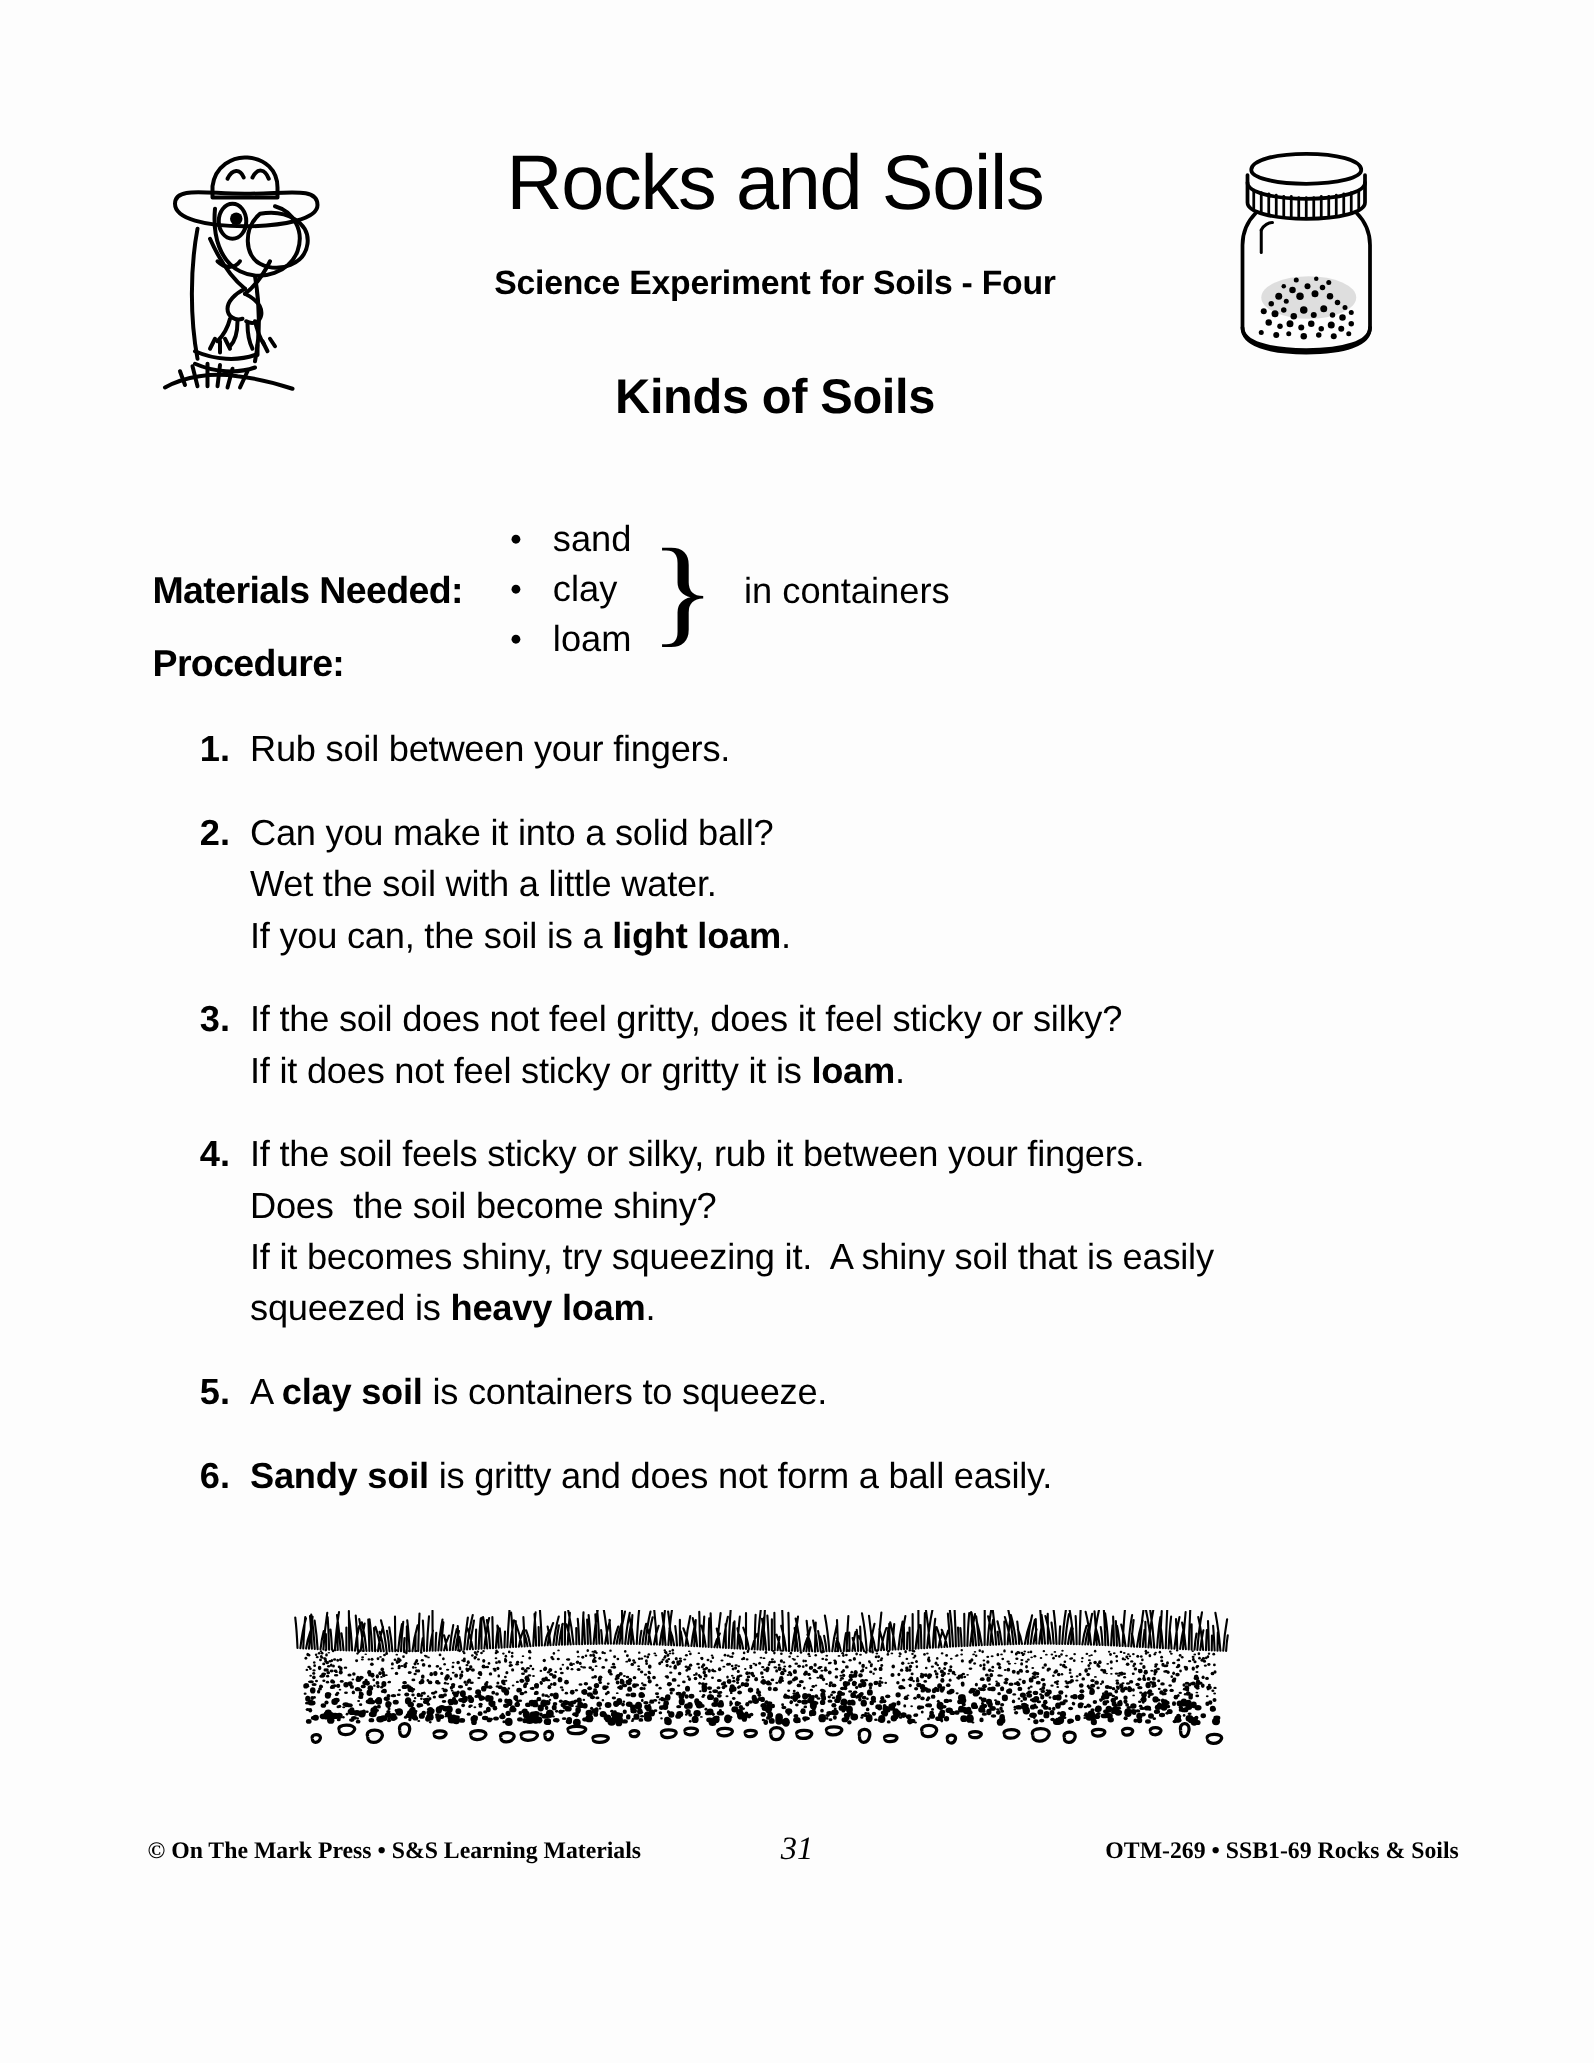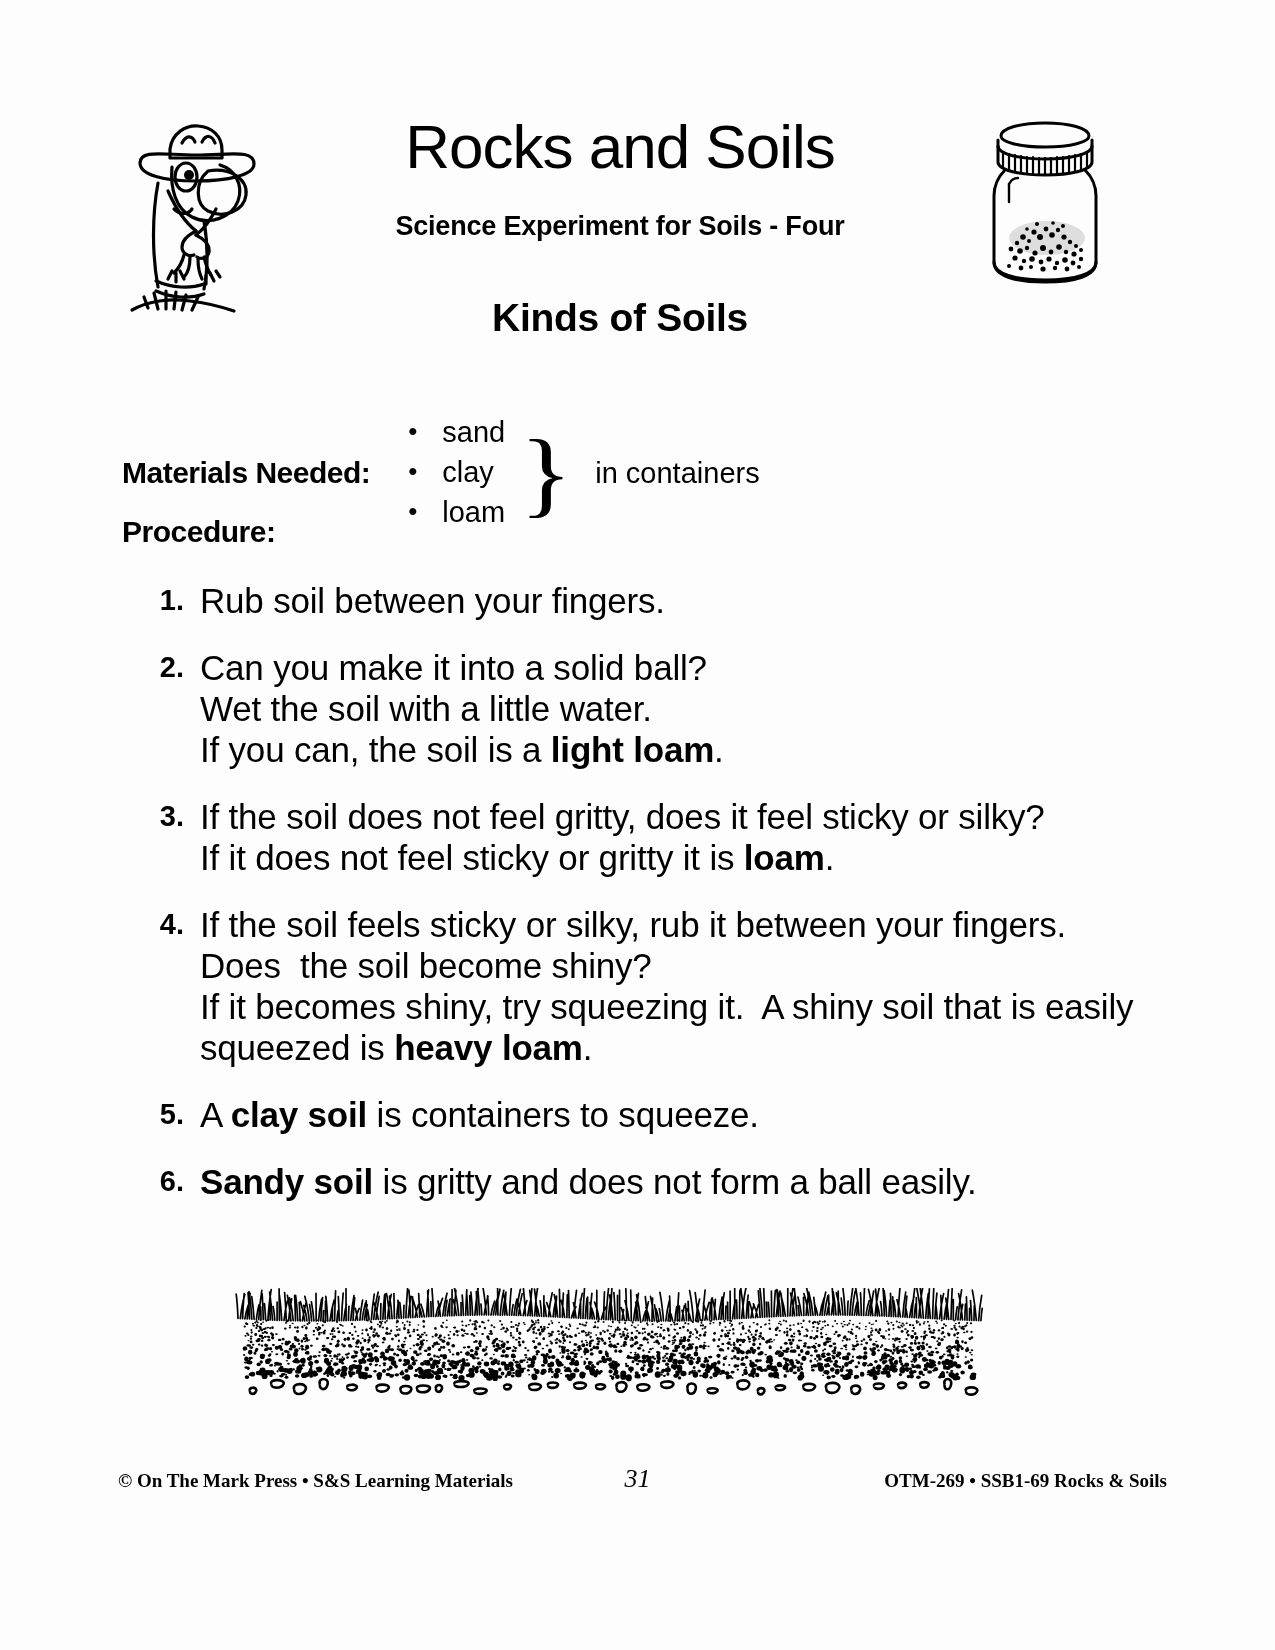--- a/index.html
+++ b/index.html
@@ -152,21 +152,21 @@
   .step-num {
     font-size: 29px;
     font-weight: bold;
     width: 44px;
     flex: 0 0 44px;
     text-align: right;
     line-height: 41px;
   }
   .step-body {
     padding-left: 16px;
-    font-size: 35px;
+    font-size: 29px;
     line-height: 41px;
     letter-spacing: -0.2px;
   }
   .step-body .line {
     white-space: pre-wrap;
   }
   .step-body b {
     font-weight: bold;
   }
 

